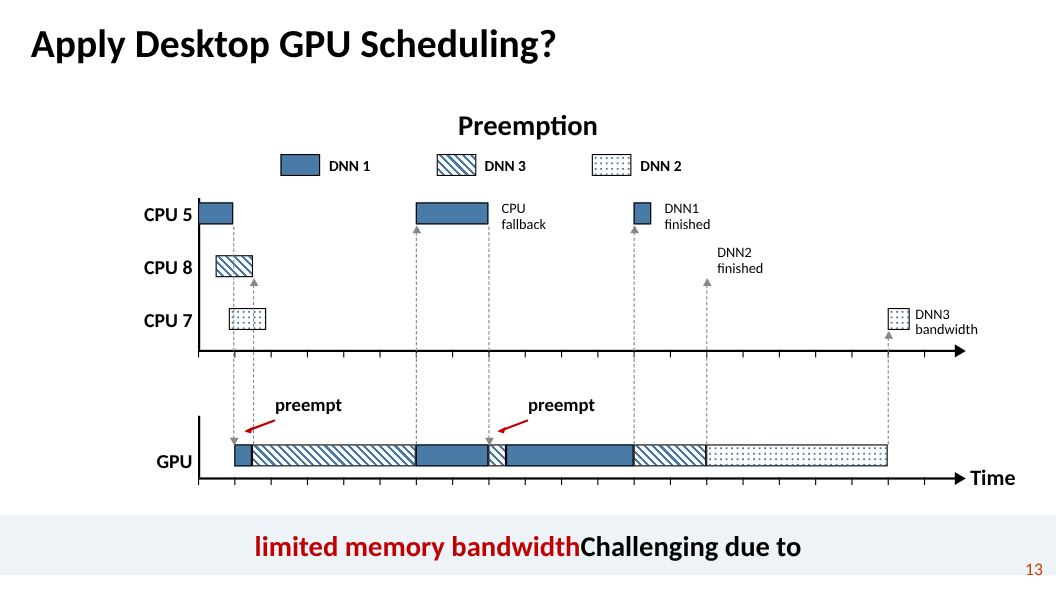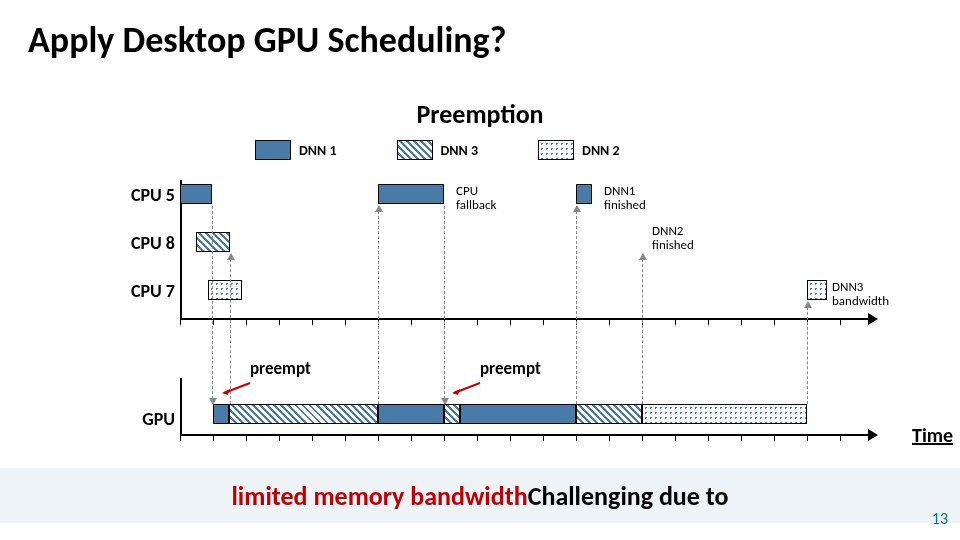--- a/index.html
+++ b/index.html
@@ -97,24 +97,23 @@
     position: absolute;
     right: -8px; top: -5px;
     width: 0; height: 0;
     border-left: 10px solid #000;
     border-top: 6px solid transparent;
     border-bottom: 6px solid transparent;
   }
   .time-label {
     position: absolute;
     top: 243px;
-    left: 812px;
+    left: 782px;
     font-size: 20px;
     font-weight: 700;
-    text-decoration: underline;
   }
   
   .ticks {
     position: absolute;
     left: 80px;
     width: 660px;
     height: 8px;
   }
   .ticks.top    { top: 138px; }
   .ticks.bottom { top: 254px; }
@@ -189,21 +188,21 @@
     font-size: 26px;
     font-weight: 700;
     color: #000;
   }
   .caption-bar span.red { color: #c00000; }
   .page-num {
     position: absolute;
     right: 12px;
     bottom: 12px;
     font-size: 16px;
-    color: #0f766e;
+    color: #c2410c;
   }
 </style>
 </head>
 <body>
 
 <div class="title">Apply Desktop GPU Scheduling?</div>
 <div class="subtitle">Preemption</div>
 
 <div class="legend">
   <div class="legend-item">

